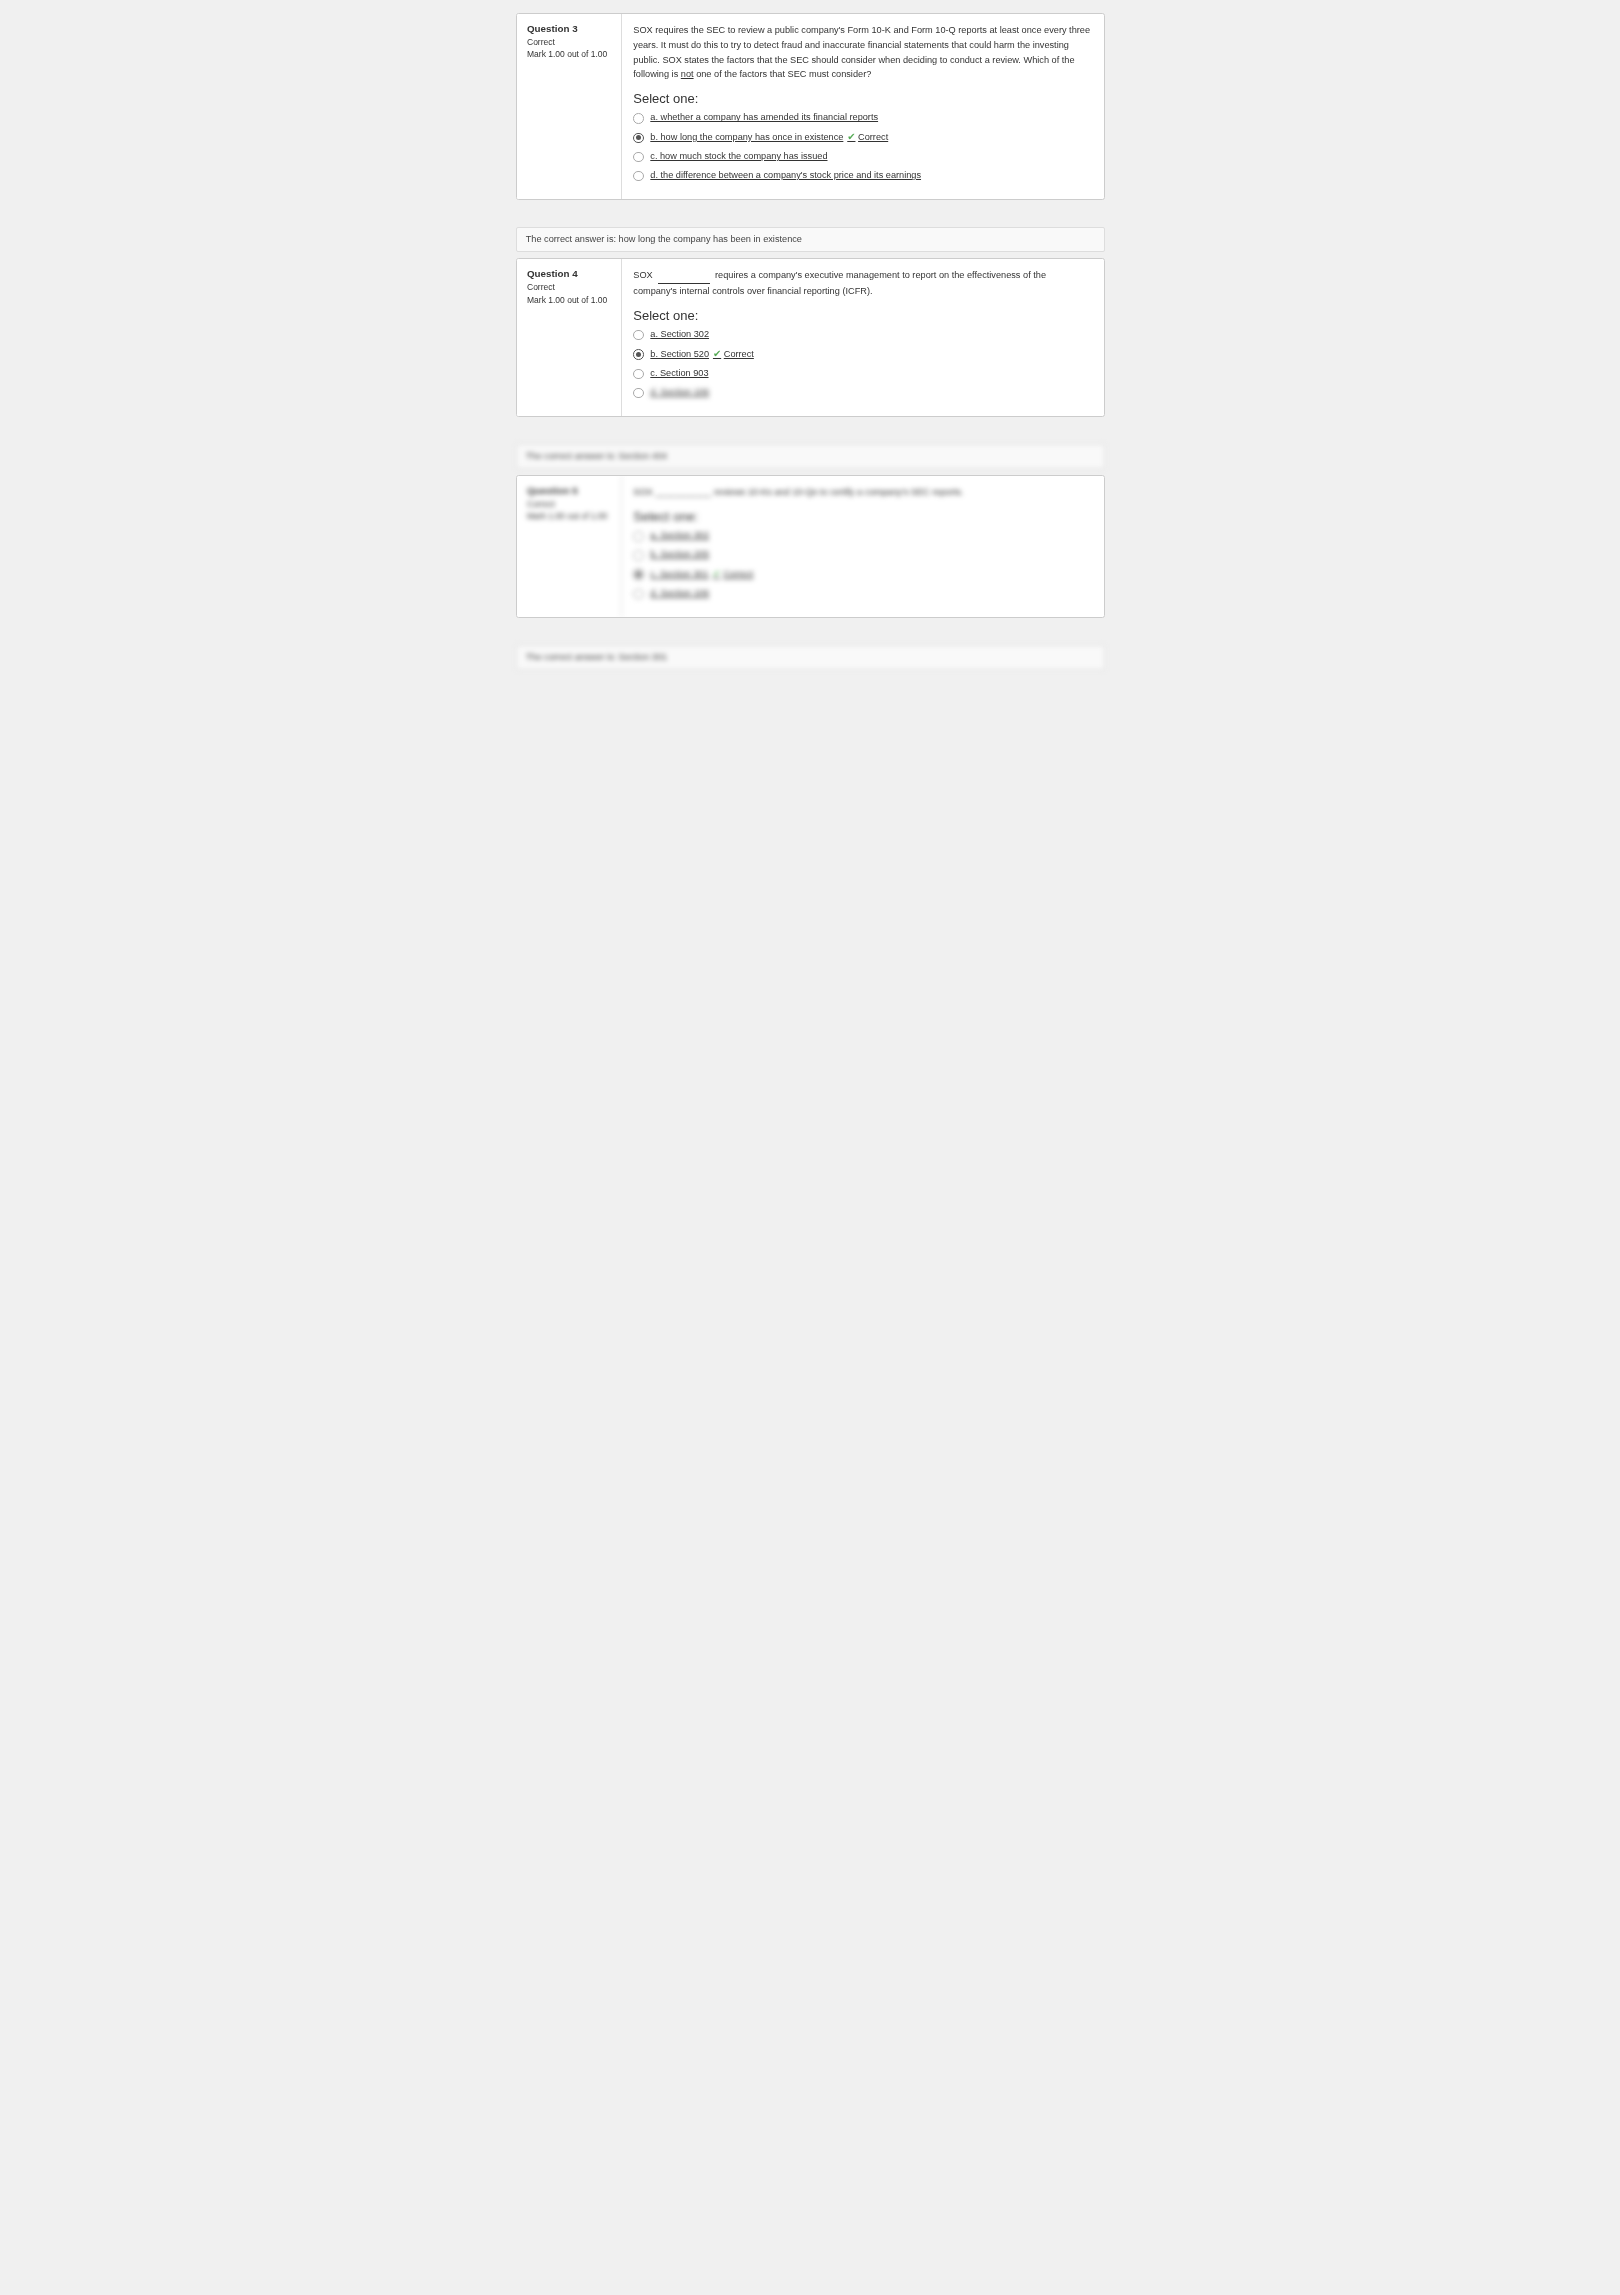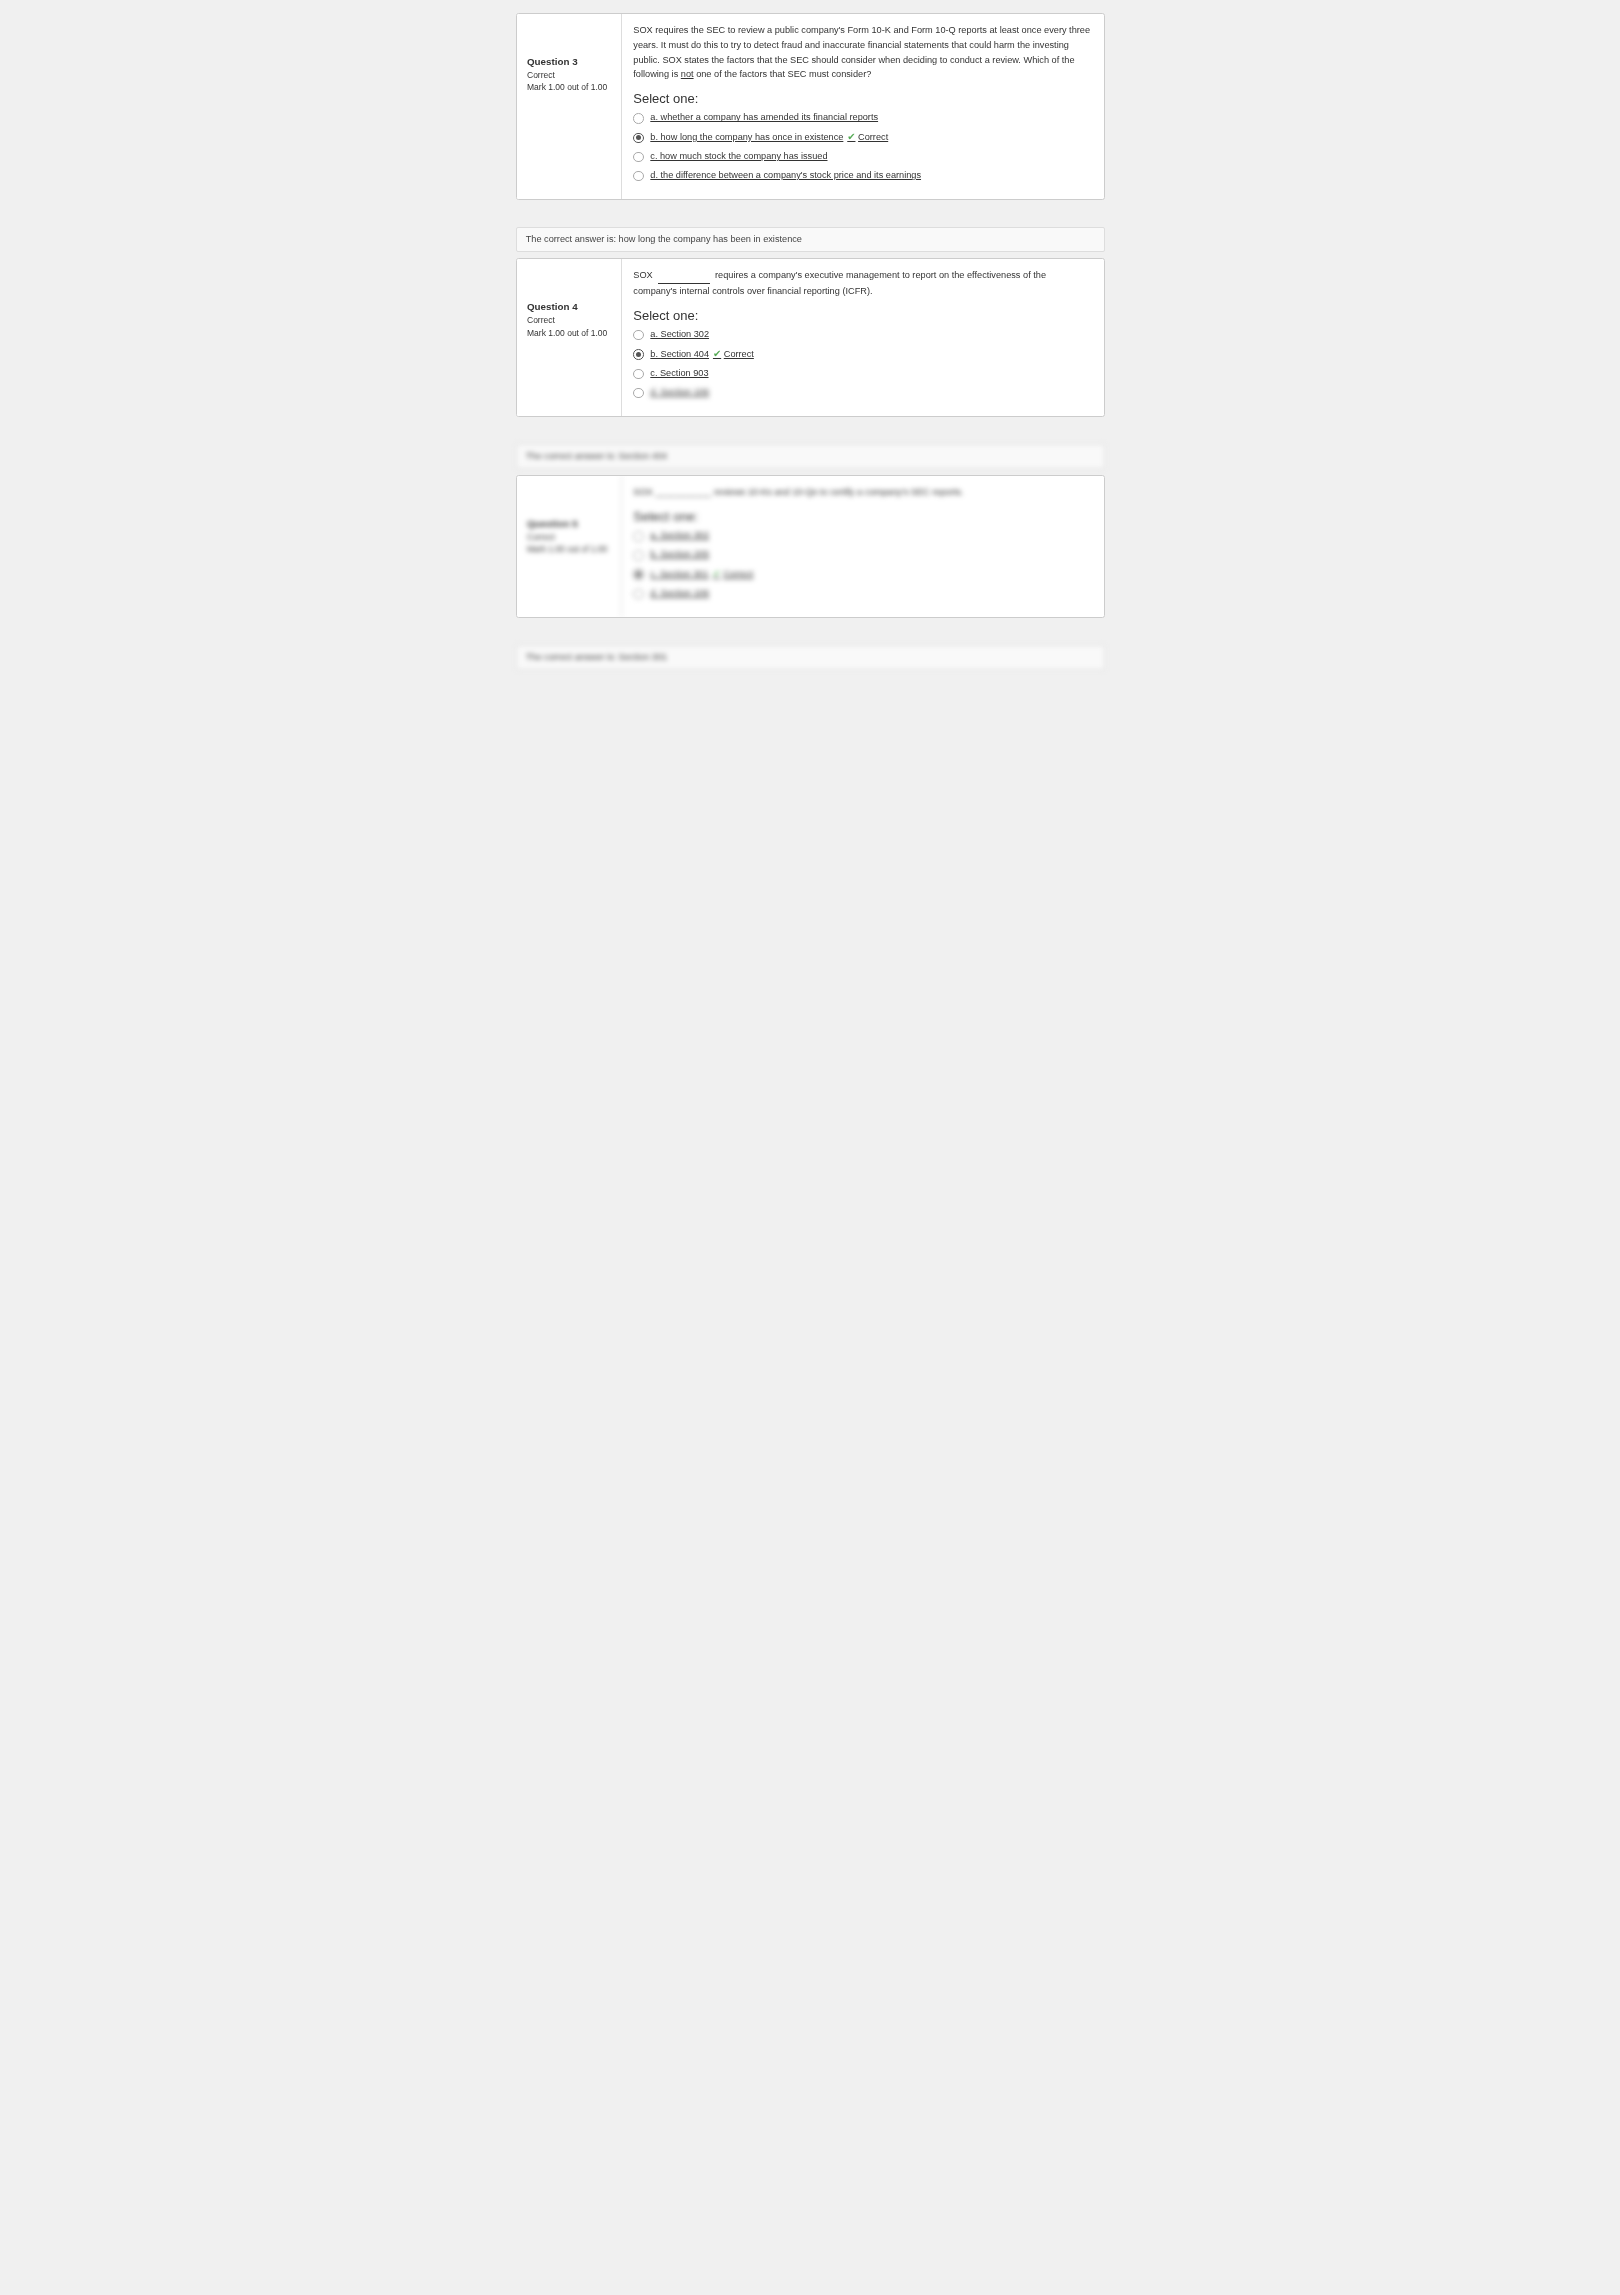--- a/index.html
+++ b/index.html
@@ -26,21 +26,20 @@
       width: 105px;
       min-width: 105px;
       padding: 9.2px 10.5px;
       border-right: 0.7px solid #ddd;
       background: #fff;
     }
     .question-number {
       font-weight: bold;
       font-size: 9.8px;
       margin-bottom: 2.6px;
-      margin-top: 33px;
     }
     .question-number span {
       font-weight: bold;
     }
     .question-status {
       color: #333;
       font-size: 8.5px;
       margin-bottom: 2.6px;
     }
     .question-mark {
@@ -186,21 +185,21 @@
         <span>requires a company's executive management to report on the effectiveness of the company's internal controls over financial reporting (ICFR).</span>
       </div>
       <div class="select-one-label">Select one:</div>
       <ul class="options-list">
         <li class="option-item">
           <div class="radio-circle"></div>
           <span>a. Section 302</span>
         </li>
         <li class="option-item">
           <div class="radio-circle selected"></div>
-          <span>b. Section 404</span>
+          <span>b. Section 520</span>
           <span class="correct-check">✔</span>
           <span class="correct-label">Correct</span>
         </li>
         <li class="option-item">
           <div class="radio-circle"></div>
           <span>c. Section 903</span>
         </li>
         <li class="option-item">
           <div class="radio-circle"></div>
           <span class="blurred">d. Section 106</span>

